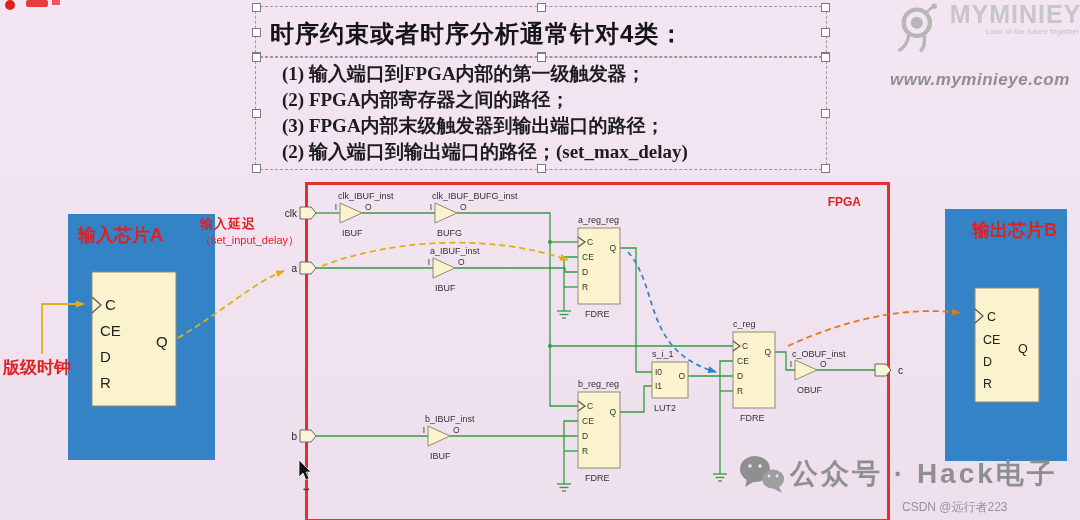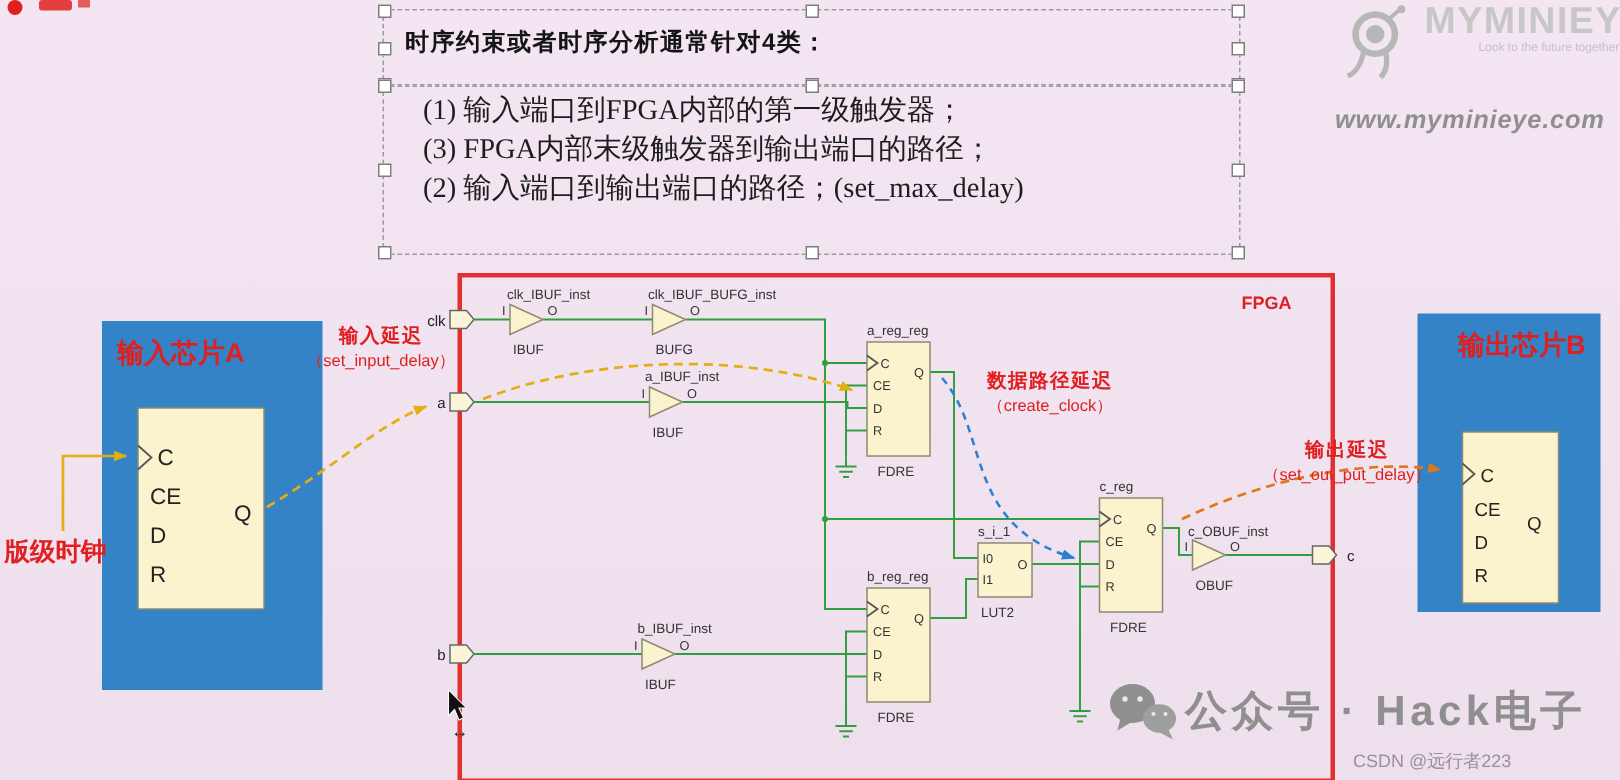--- a/index.html
+++ b/index.html
@@ -5,40 +5,40 @@
   html,body{margin:0;padding:0;background:#ddd;}
   .canvas{position:relative;width:1080px;height:520px;overflow:hidden;
           background:linear-gradient(180deg,#f3e6f2 0%,#f0e2ef 60%,#eddfec 100%);
           font-family:"Liberation Sans",sans-serif;}
   
   .sel-box{position:absolute;border:1px dashed #9a9a9a;z-index:3;background:transparent;}
   .hdl{position:absolute;width:7px;height:7px;background:#fff;border:1px solid #7d7d7d;z-index:4;}
   .h-tl{left:-4px;top:-4px}.h-tm{left:calc(50% - 4px);top:-4px}.h-tr{right:-4px;top:-4px}
   .h-ml{left:-4px;top:calc(50% - 4px)}.h-mr{right:-4px;top:calc(50% - 4px)}
   .h-bl{left:-4px;bottom:-4px}.h-bm{left:calc(50% - 4px);bottom:-4px}.h-br{right:-4px;bottom:-4px}
-  .tb-title{padding:11px 0 0 14px;font-size:16px;font-weight:bold;color:#151515;letter-spacing:1px;}
-  .tb-items{padding:4px 0 0 26px;font-family:"Liberation Serif","DejaVu Serif",serif;}
+  .tb-title{padding:11px 0 0 14px;font-size:24px;font-weight:bold;color:#151515;letter-spacing:1px;}
+  .tb-items{padding:4px 0 0 26px;font-family:"Liberation Serif","DejaVu Serif",serif;font-weight:bold;}
   .tb-item{font-size:19px;line-height:26px;color:#1d1d1d;white-space:nowrap;}
   
   .brand{position:absolute;left:888px;top:0;width:192px;height:56px;display:flex;align-items:flex-start;z-index:1;}
   .brand-text{margin-left:4px;overflow:hidden;}
   .wordmark{font-size:25px;font-weight:bold;color:#c7c7c7;letter-spacing:1px;white-space:nowrap;}
   .tagline{font-size:8px;color:#c2c2c2;white-space:nowrap;margin-top:-2px;padding-left:36px;}
   .website{position:absolute;left:890px;top:60px;font-size:17px;font-style:italic;font-weight:bold;
            color:#8f8f8f;letter-spacing:0.5px;z-index:1;white-space:nowrap;margin-top:10px;}
   
   .chip{position:absolute;background:#3383c6;z-index:1;}
   .chip-label{position:absolute;left:10px;top:9px;color:#e02020;font-size:18px;font-weight:bold;white-space:nowrap;}
   .chip-label.right{left:auto;right:10px;}
   
   .fpga-box{position:absolute;left:305px;top:182px;width:585px;height:340px;border:3px solid #e23030;
             box-sizing:border-box;z-index:1;}
   .fpga-label{position:absolute;right:26px;top:10px;color:#e02020;font-weight:bold;font-size:12px;}
   
-  .red-note{position:absolute;color:#e02020;text-align:center;z-index:3;}
+  .red-note{position:absolute;color:#e02020;z-index:3;}
   .red-note .t{font-size:13px;font-weight:bold;letter-spacing:1px;}
   .red-note .s{font-size:11px;white-space:nowrap;}
   .board-clock{position:absolute;left:3px;top:356px;color:#e02020;font-size:17px;font-weight:bold;z-index:3;}
   
   .wechat-text{position:absolute;left:790px;top:455px;font-size:28px;font-weight:600;color:#8f8f8f;
                letter-spacing:3px;z-index:2;white-space:nowrap;}
   .csdn-text{position:absolute;left:902px;top:499px;font-size:12px;color:#9b8fa3;z-index:2;white-space:nowrap;}
   .wechat-icon{position:absolute;left:735px;top:452px;z-index:2;}
   
   .overlay{position:absolute;left:0;top:0;z-index:2;pointer-events:none;}
@@ -73,20 +73,21 @@
     <div class="hdl h-ml"></div>
     <div class="hdl h-mr"></div>
     <div class="hdl h-bl"></div>
     <div class="hdl h-bm"></div>
     <div class="hdl h-br"></div>
   </div>
 
   <div class="sel-box" style="left:255px;top:56px;width:570px;height:112px;">
     <div class="tb-items">
       <div class="tb-item">(1) 输入端口到FPGA内部的第一级触发器；</div>
+      <div class="tb-item">(2) FPGA内部寄存器之间的路径；</div>
       <div class="tb-item">(3) FPGA内部末级触发器到输出端口的路径；</div>
       <div class="tb-item">(2) 输入端口到输出端口的路径；(set_max_delay)</div>
     </div>
     <div class="hdl h-tl"></div>
     <div class="hdl h-tm"></div>
     <div class="hdl h-tr"></div>
     <div class="hdl h-ml"></div>
     <div class="hdl h-mr"></div>
     <div class="hdl h-bl"></div>
     <div class="hdl h-bm"></div>
@@ -105,40 +106,32 @@
     <div class="brand-text">
       <div class="wordmark">MYMINIEYE</div>
       <div class="tagline">Look to the future together</div>
     </div>
   </div>
   <div class="website">www.myminieye.com</div>
 
   <div class="chip" style="left:68px;top:214px;width:147px;height:246px;">
     <span class="chip-label">输入芯片A</span>
   </div>
-  <div class="chip" style="left:945px;top:209px;width:122px;height:199px;">
+  <div class="chip" style="left:945px;top:209px;width:122px;height:252px;">
     <span class="chip-label right">输出芯片B</span>
   </div>
 
   <div class="fpga-box">
     <span class="fpga-label">FPGA</span>
   </div>
 
   <div class="board-clock">版级时钟</div>
   <div class="red-note" style="left:200px;top:215px;width:108px;">
     <div class="t">输入延迟</div>
     <div class="s">（set_input_delay）</div>
-  </div>
-  <div class="red-note" style="left:640px;top:245px;width:120px;">
-    <div class="t">数据路径延迟</div>
-    <div class="s">（create_clock）</div>
-  </div>
-  <div class="red-note" style="left:838px;top:291px;width:120px;">
-    <div class="t">输出延迟</div>
-    <div class="s">（set_out_put_delay）</div>
   </div>
 
   <svg class="wechat-icon" width="52" height="44" viewBox="0 0 52 44">
     <ellipse cx="20" cy="17" rx="15" ry="13" fill="#8f8f8f"></ellipse>
     <polygon points="12,27 10,35 20,29" fill="#8f8f8f"></polygon>
     <circle cx="15" cy="14" r="1.8" fill="#f0e4ef"></circle>
     <circle cx="25" cy="14" r="1.8" fill="#f0e4ef"></circle>
     <ellipse cx="38" cy="27" rx="11" ry="9.5" fill="#9e9e9e"></ellipse>
     <polygon points="44,34.5 47,41 37.5,36" fill="#9e9e9e"></polygon>
     <circle cx="34" cy="24" r="1.4" fill="#f0e4ef"></circle>

